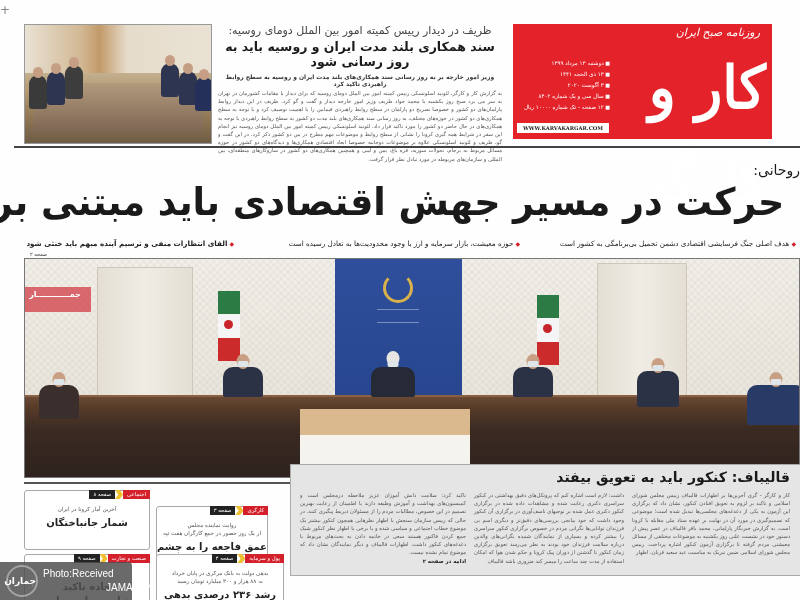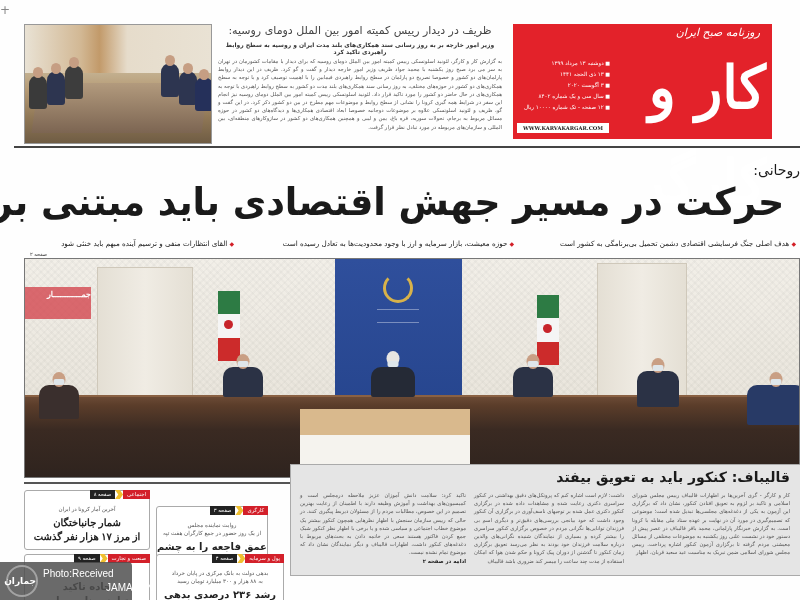--- a/index.html
+++ b/index.html
@@ -60,21 +60,21 @@
   .flag .w { height: 34%; background:#f5f5f5; position:relative; }
   .flag .w:after { content:""; position:absolute; left:6px; top:6px; width:9px; height:9px; border-radius:50%; background:#c7242b; }
   .flag .r { height: 33%; background:#cc2b2b; }
   .big-table { position:absolute; left: 0; top: 138px; width: 776px; height: 82px;
       background: linear-gradient(180deg,#6b4a35 0,#5b3d2a 10%,#3a2a22 40%,#2e231e 100%); }
   .table-top { position:absolute; left:0; top:136px; width:776px; height:8px; background:#8a6143; }
   .fig { position:absolute; border-radius: 10px 10px 2px 2px; background:#2b3245; }
   .fig .face { position:absolute; left:50%; transform:translateX(-50%); top:-13px; width: 13px; height: 15px; border-radius:50%; background:#c99f84; }
   .fig .mask { position:absolute; left:50%; transform:translateX(-50%); top:-6px; width: 11px; height: 6px; background:#dfe6ea; border-radius: 2px; }
   .nameplate { position:absolute; left: 275px; top: 150px; width: 170px; height: 70px; background: #f5f3ee; border-top: 26px solid #d9b98d; }
-  .watermark-red { position:absolute; left: -6px; top: 28px; width: 72px; height: 32px; background: rgba(210,60,70,0.75); color:#fff; font-size: 8px; font-weight:bold; line-height:16px; direction: rtl; font-family: Liberation Serif, serif; }
+  .watermark-red { position:absolute; left: -6px; top: 28px; width: 72px; height: 25px; background: rgba(210,60,70,0.75); color:#fff; font-size: 8px; font-weight:bold; text-align:center; line-height:16px; direction: rtl; }
 
   
   .bottom-rule { left: 24px; top: 482px; width: 776px; height: 2px; background:#555; }
   .box { position:absolute; border: 1px solid #aaa; border-radius: 3px; background:#fff; }
   .box .tag { position:absolute; top:-1px; right:-1px; height: 9px; display:flex; direction: rtl; }
   .box .tag .sect { background:#d3202a; color:#fff; font-size: 5.4px; padding: 0 4px; line-height:9px; }
   .box .tag .chev { width: 8px; height: 9px; background: linear-gradient(90deg, transparent 0, #f0c030 0); clip-path: polygon(0 0, 60% 0, 100% 50%, 60% 100%, 0 100%, 40% 50%); background:#f0c030; }
   .box .tag .pg { background:#222; color:#fff; font-size: 5.2px; padding: 0 4px; line-height:9px; border-radius: 0 0 0 0; }
   .box .sub { direction: rtl; text-align:center; font-size: 5.6px; color:#555; margin-top: 14px; line-height: 8px; }
   .box .title { direction: rtl; text-align:center; font-size: 10px; font-weight:bold; color:#222; margin-top: 3px; line-height: 14px; }
@@ -108,20 +108,21 @@
   <div class="person" style="left:136px;top:38px;"></div>
     <div class="head" style="left:140px;top:30px;"></div>
   <div class="person" style="left:154px;top:46px;"></div>
     <div class="head" style="left:158px;top:38px;"></div>
   <div class="person" style="left:170px;top:52px;background:#25305a;"></div>
     <div class="head" style="left:174px;top:44px;"></div>
 </div>
 
 <div class="abs top-article">
   <div class="kicker">ظریف در دیدار رییس کمیته امور بین الملل دومای روسیه:</div>
+  <div class="headline">سند همکاری بلند مدت ایران و روسیه باید به روز رسانی شود</div>
   <div class="lead">وزیر امور خارجه بر به روز رسانی سند همکاری‌های بلند مدت ایران و روسیه به سطح روابط راهبردی تاکید کرد</div>
   <div class="body">به گزارش کار و کارگر، لئونید اسلوتسکی رییس کمیته امور بین الملل دومای روسیه که برای دیدار با مقامات کشورمان در تهران به سر می برد صبح روز یکشنبه با محمد جواد ظریف وزیر امور خارجه دیدار و گفت و گو کرد. ظریف در این دیدار روابط پارلمان‌های دو کشور و خصوصا تصریح دو پارلمان در سطح روابط راهبردی فیمابین را با اهمیت توصیف کرد و با توجه به سطح همکاری‌های دو کشور در حوزه‌های مختلف، به روز رسانی سند همکاری‌های بلند مدت دو کشور به سطح روابط راهبردی با توجه به همکاری‌های در حال حاضر دو کشور را مورد تاکید قرار داد. لئونید اسلوتسکی رییس کمیته امور بین الملل دومای روسیه نیز انجام این سفر در شرایط همه گیری کرونا را نشانی از سطح روابط و موضوعات مهم مطرح در بین دو کشور ذکر کرد. در این گفت و گو، ظریف و لئونید اسلوتسکی علاوه بر موضوعات دوجانبه خصوصا ابعاد اقتصادی همکاری‌ها و دیدگاه‌های دو کشور در حوزه مسائل مربوط به برجام، تحولات سوریه، قره باغ، یمن و لیبی و همچنین همکاری‌های دو کشور در سازوکارهای منطقه‌ای، بین المللی و سازمان‌های مربوطه در مورد تبادل نظر قرار گرفت.</div>
 </div>
 
 <div class="abs masthead">
   <div class="slogan">روزنامه صبح ایران</div>
   <div class="logo">کار و کارگر</div>
   <div class="info">
     <div>دوشنبه ۱۳ مرداد ۱۳۹۹</div>
     <div>۱۳ ذی الحجه ۱۴۴۱</div>
@@ -132,22 +133,22 @@
   <div class="url">WWW.KARVAKARGAR.COM</div>
 </div>
 
 <div class="abs rule"></div>
 
 <div class="abs super">روحانی:</div>
 <div class="abs main-head">حرکت در مسیر جهش اقتصادی باید مبتنی بر واقعیت‌ها باشد</div>
 
 <div class="abs bullets">
   <span style="right:4px;">هدف اصلی جنگ فرسایشی اقتصادی دشمن تحمیل بی‌برنامگی به کشور است</span>
-  <span style="right:286px;">حوزه معیشت، بازار سرمایه و ارز با وجود محدودیت‌ها به تعادل رسیده است</span>
-  <span style="right:566px;">القای انتظارات منفی و ترسیم آینده مبهم باید خنثی شود</span>
+  <span style="right:280px;">حوزه معیشت، بازار سرمایه و ارز با وجود محدودیت‌ها به تعادل رسیده است</span>
+  <span style="right:566px;font-weight:bold;">القای انتظارات منفی و ترسیم آینده مبهم باید خنثی شود</span>
 </div>
 <div class="abs page-ref">صفحه ۲</div>
 
 <div class="abs main-photo">
   <div class="wall-tex"></div>
   <div class="door" style="left:72px;top:8px;width:96px;height:130px;"></div>
   <div class="door" style="left:572px;top:4px;width:90px;height:134px;"></div>
   <div class="blue-panel">
     <div class="emblem"></div>
     <div class="emblem-text"></div>
@@ -187,30 +188,29 @@
     </div>
   <div class="fig" style="left:722px;top:126px;width:58px;height:40px;background:#283a66;">
       <div class="face"></div>
       <div class="mask"></div>
     </div>
   <div class="watermark-red">جمــــــــــــار</div>
 </div>
 
 <div class="abs bottom-rule"></div>
 
-<div class="box" style="left:24px;top:490px;width:126px;height:60px;font-family:Liberation Serif, serif;">
+<div class="box" style="left:24px;top:490px;width:126px;height:60px;">
   <div class="tag">
     <span class="sect">اجتماعی</span>
     <span class="chev"></span>
     <span class="pg">صفحه ۸</span>
   </div>
   <div class="sub">آخرین آمار کرونا در ایران</div>
   <div class="title">
     <div>شمار جانباختگان</div>
-    <div>از مرز ۱۷ هزار نفر گذشت</div>
   </div>
 </div>
 
 <div class="box" style="left:156px;top:490px;width:112px;height:60px;margin-top:16px;">
   <div class="tag">
     <span class="sect">کارگری</span>
     <span class="chev"></span>
     <span class="pg">صفحه ۳</span>
   </div>
   <div class="sub">

